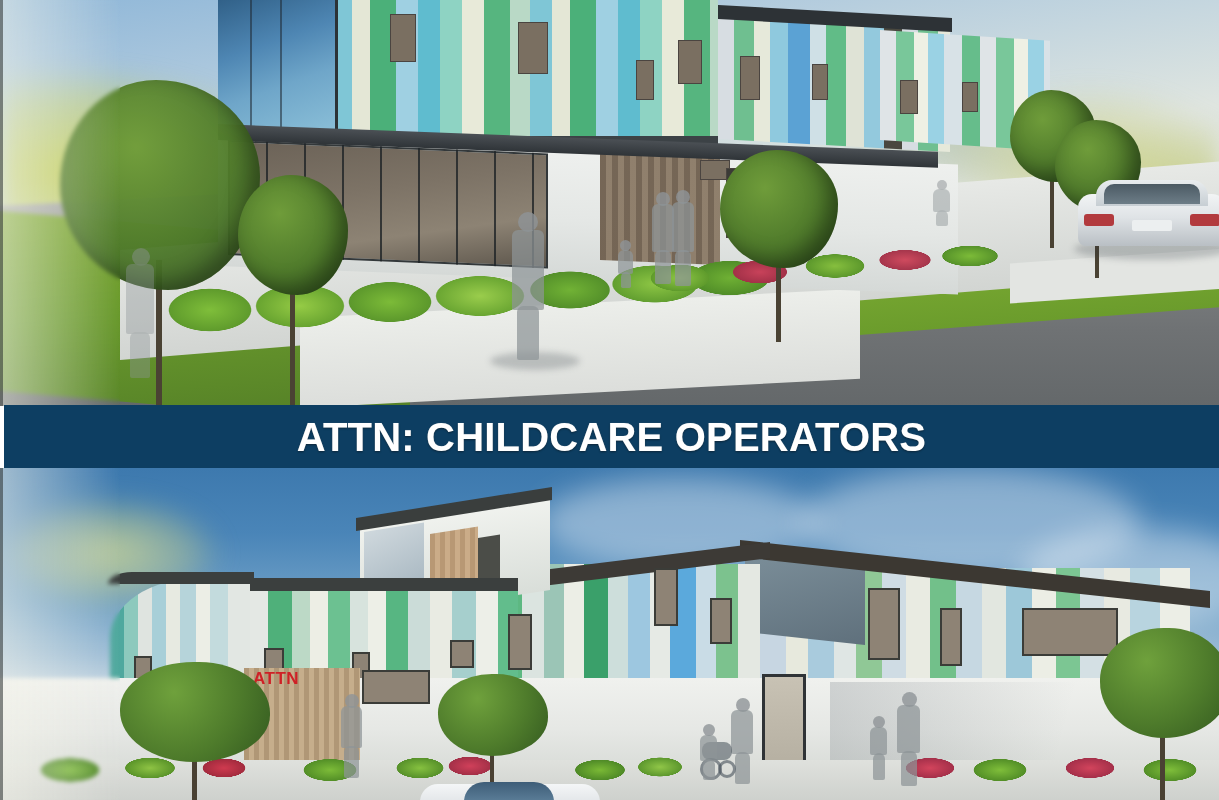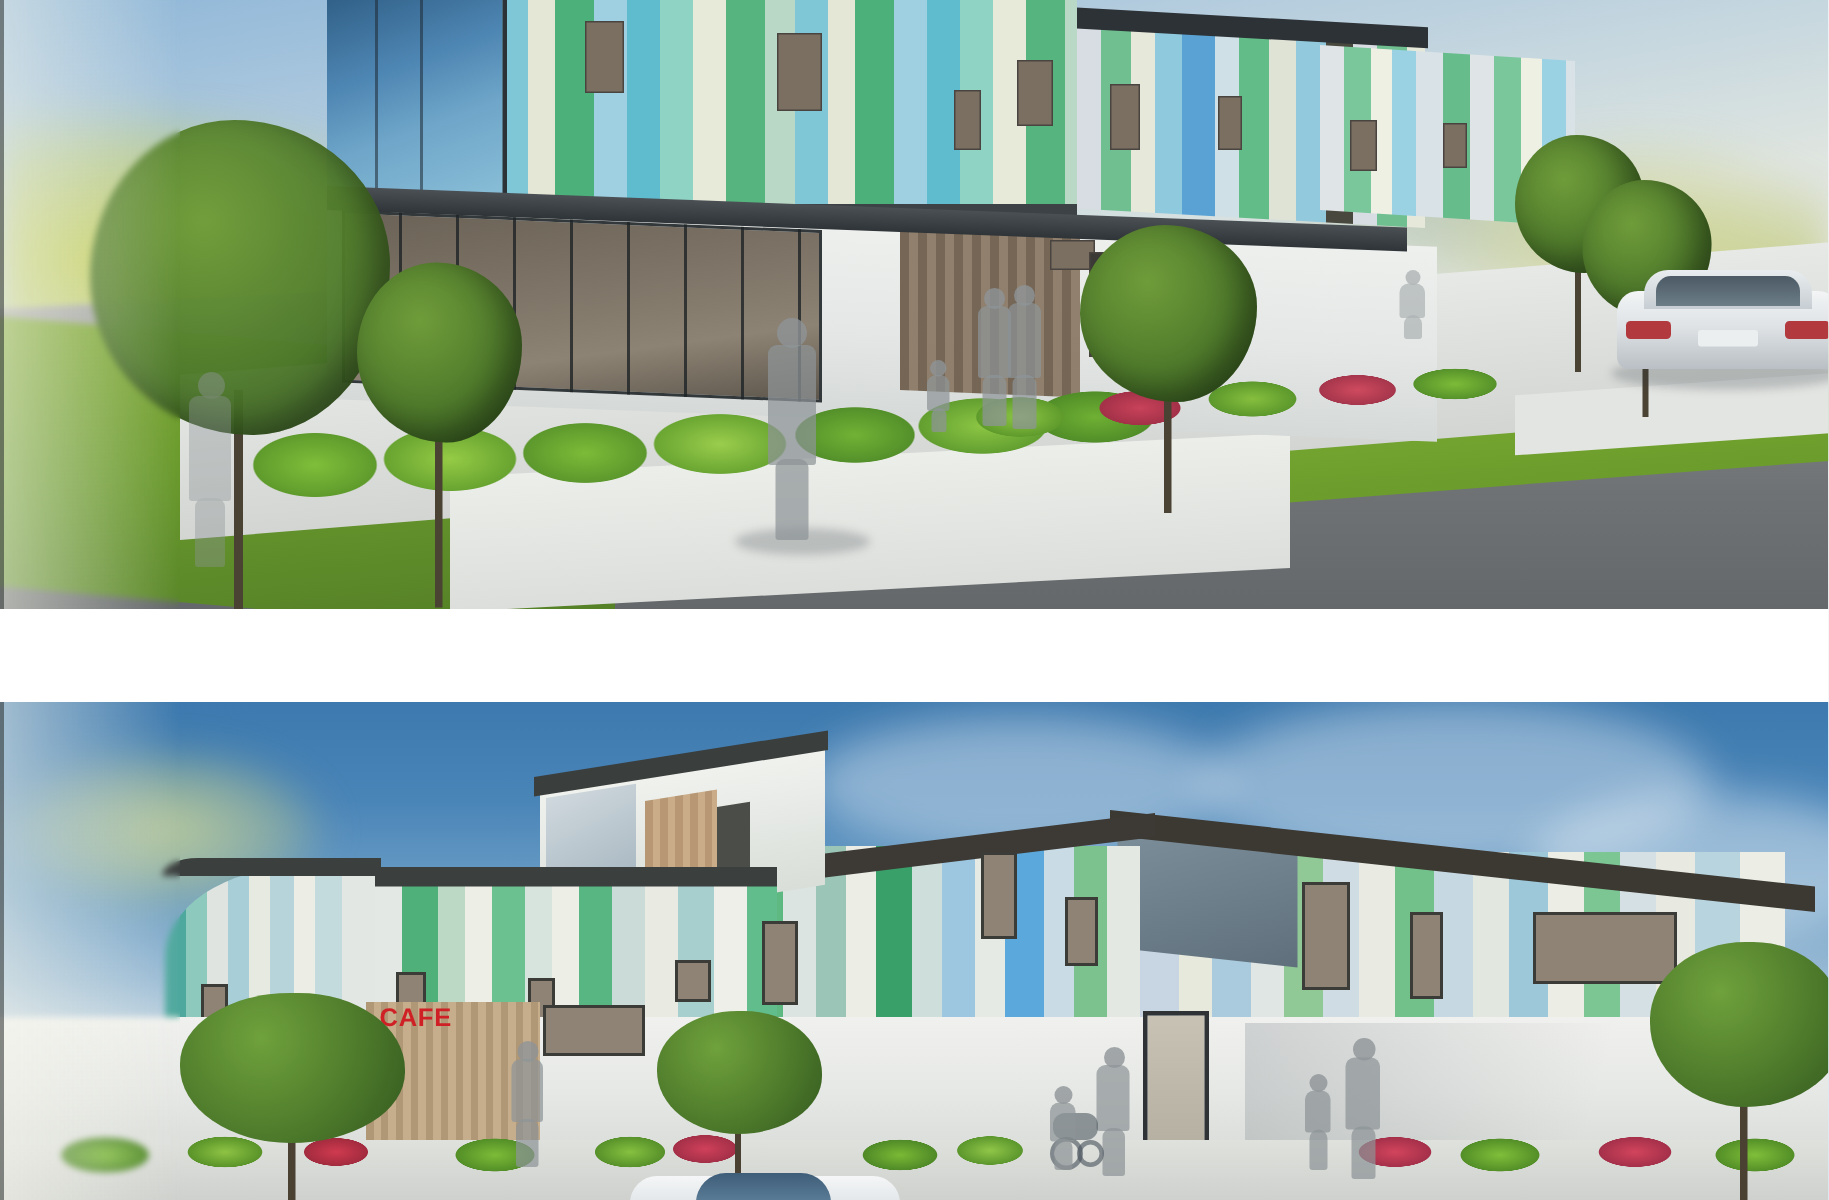--- a/index.html
+++ b/index.html
@@ -540,20 +540,23 @@
       <div class="glass"></div>
       <div class="lampL"></div>
       <div class="lampR"></div>
       <div class="plate"></div>
     </div>
 
     <div class="photo-blur-l"></div>
     <div class="edge-dark-l"></div>
   </div>
 
+  <div class="banner">
+    <div class="banner-text">ATTN: CHILDCARE OPERATORS</div>
+  </div>
 
   <div class="render-bot" role="img" aria-label="Single storey childcare centre with pitched skillion roofs, striped green blue and cream facade, a CAFE entry, landscaped planting, people walking and a pram">
 
     <div class="b-sky"></div>
     <div class="b-cloud" style="left:540px;top:10px;width:280px;height:90px;"></div>
     <div class="b-cloud" style="left:800px;top:0px;width:340px;height:110px;"></div>
     <div class="b-cloud" style="left:1020px;top:60px;width:240px;height:100px;"></div>
     <div class="b-bgtree"></div>
 
     <div class="b-w3"></div>
@@ -581,21 +584,21 @@
     <div class="b-window" style="left:508px;top:146px;width:24px;height:56px;"></div>
     <div class="b-window" style="left:654px;top:100px;width:24px;height:58px;"></div>
     <div class="b-window" style="left:710px;top:130px;width:22px;height:46px;"></div>
     <div class="b-window" style="left:868px;top:120px;width:32px;height:72px;"></div>
     <div class="b-window" style="left:940px;top:140px;width:22px;height:58px;"></div>
     <div class="b-window" style="left:1022px;top:140px;width:96px;height:48px;"></div>
 
     <div class="b-baseWall"></div>
     <div class="b-baseShade"></div>
     <div class="b-cafe-panel"></div>
-    <div class="b-cafe-text">CAFE</div>
+    <div class="b-cafe-text">ATTN</div>
     <div class="b-window" style="left:224px;top:214px;width:18px;height:14px;"></div>
     <div class="b-window" style="left:224px;top:234px;width:18px;height:14px;"></div>
     <div class="b-window" style="left:224px;top:254px;width:18px;height:14px;"></div>
     <div class="b-window" style="left:362px;top:202px;width:68px;height:34px;"></div>
     <div class="b-door"></div>
     <div class="b-paving"></div>
     <div class="b-plants"></div>
 
     <div class="b-tree" style="left:120px;top:194px;width:150px;height:140px;">
       <div class="trunk" style="left:72px;top:70px;width:5px;height:90px;"></div>

